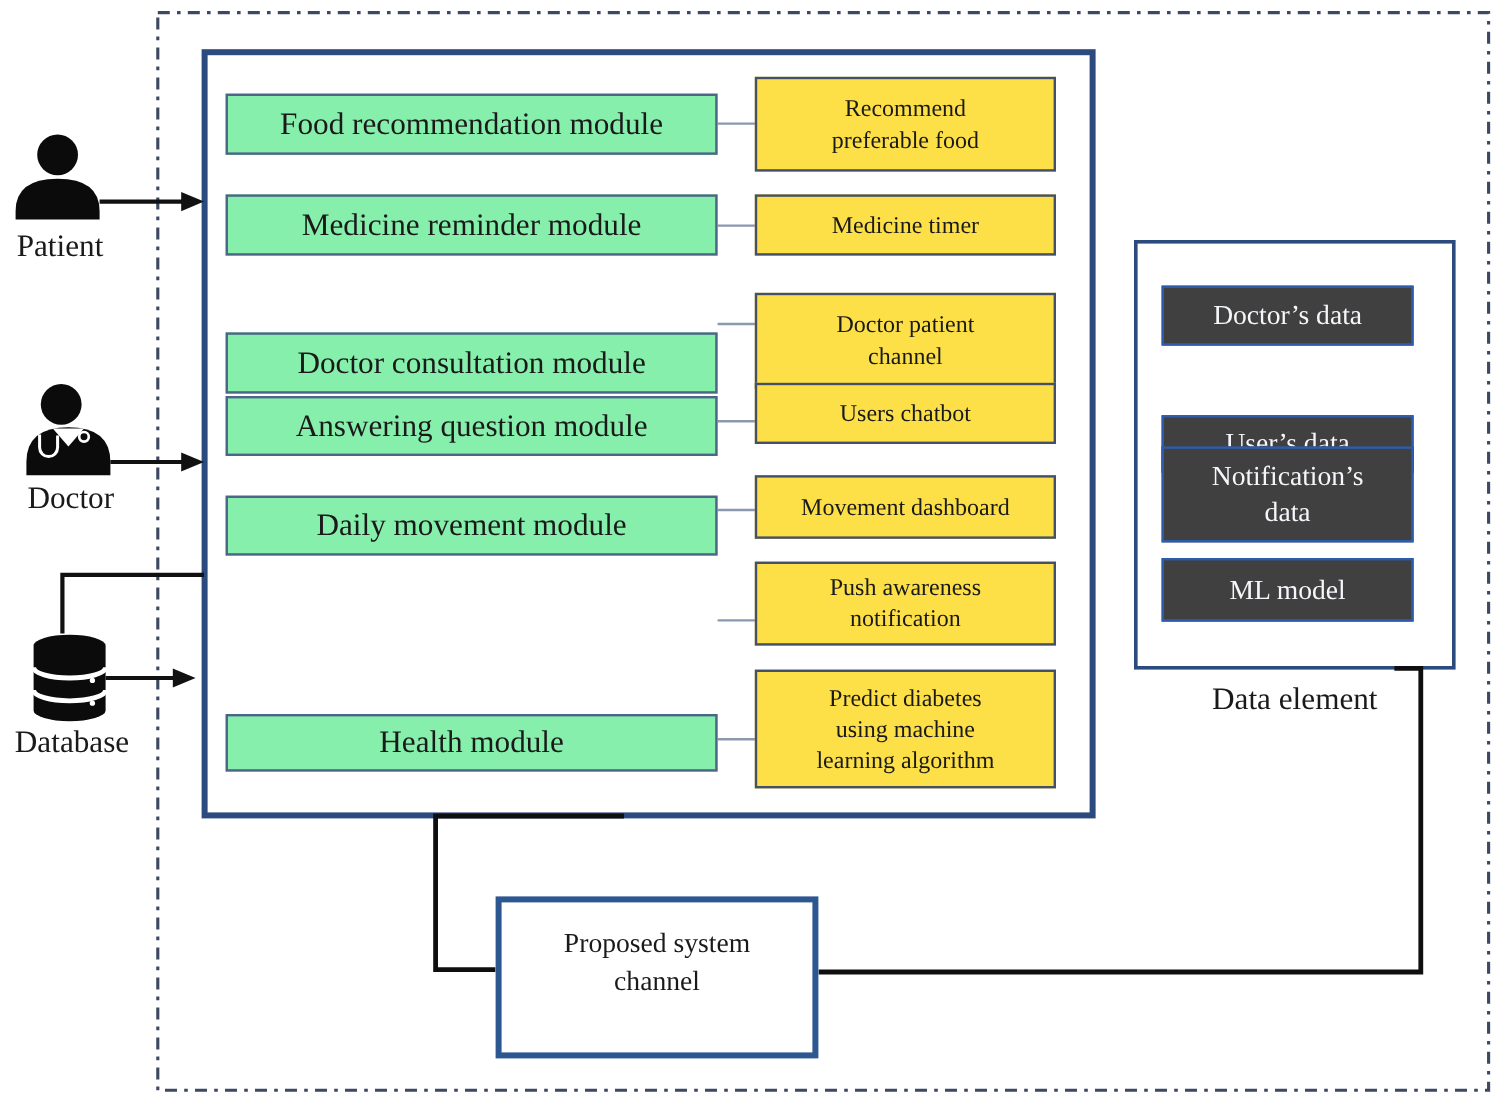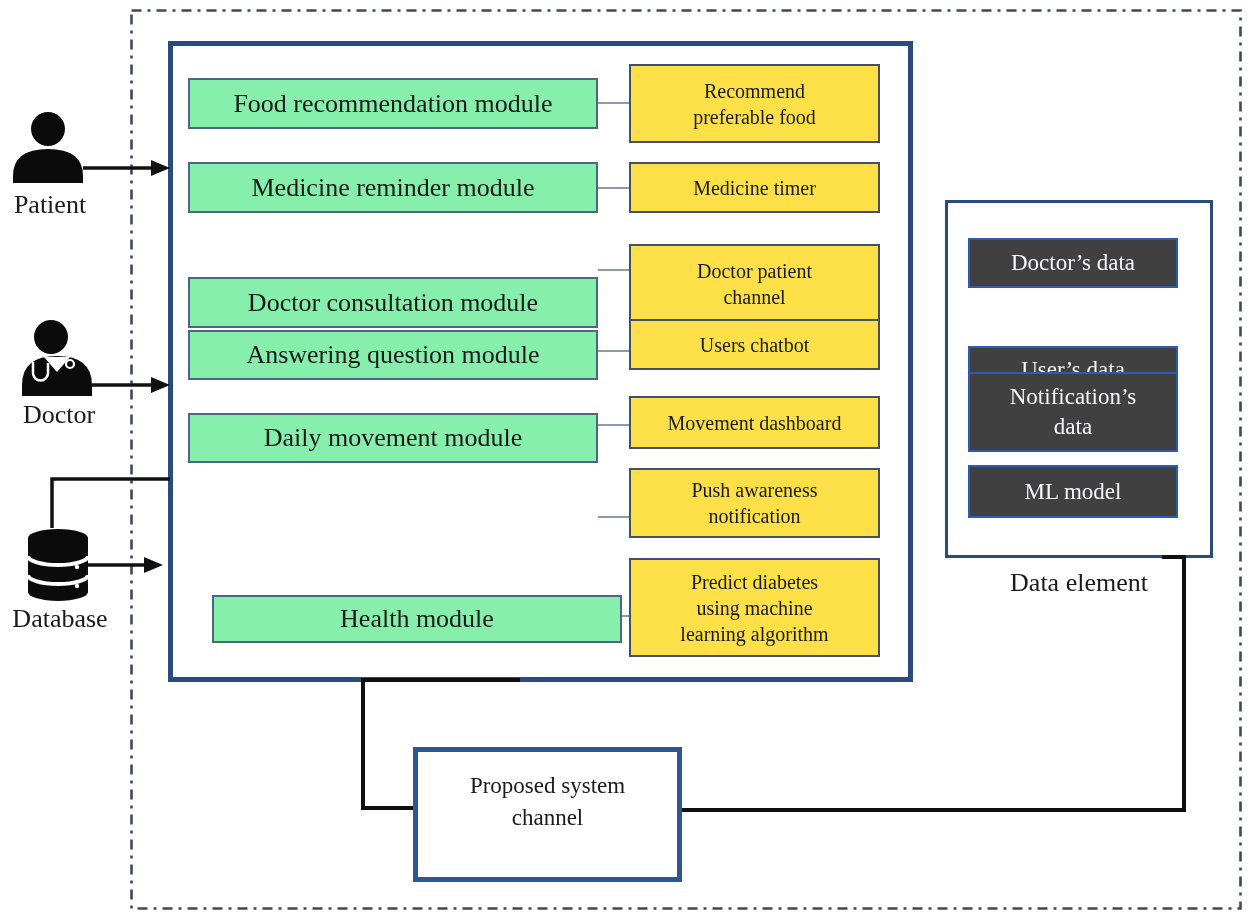--- a/index.html
+++ b/index.html
@@ -114,21 +114,21 @@
 
   <div class="abs side-label" style="left:4px;top:190px;width:92px;">Patient</div>
   <div class="abs side-label" style="left:15px;top:400px;width:88px;">Doctor</div>
   <div class="abs side-label" style="left:2px;top:604px;width:116px;">Database</div>
 
   <div class="abs ctr module-box" style="top:78px;height:51px;">Food recommendation module</div>
   <div class="abs ctr module-box" style="top:162px;height:51px;">Medicine reminder module</div>
   <div class="abs ctr module-box" style="top:246px;height:51px;margin-top:31px;">Doctor consultation module</div>
   <div class="abs ctr module-box" style="top:330px;height:50px;">Answering question module</div>
   <div class="abs ctr module-box" style="top:413px;height:50px;">Daily movement module</div>
-  <div class="abs ctr module-box" style="top:595px;height:48px;margin-left:24px;">Health module</div>
+  <div class="abs ctr module-box" style="top:595px;height:48px;">Health module</div>
 
   <div class="abs ctr func-box pre" style="top:64px;height:79px;">Recommend
 preferable food</div>
   <div class="abs ctr func-box pre" style="top:162px;height:51px;">Medicine timer</div>
   <div class="abs ctr func-box pre" style="top:244px;height:80px;">Doctor patient
 channel</div>
   <div class="abs ctr func-box pre" style="top:319px;height:51px;">Users chatbot</div>
   <div class="abs ctr func-box pre" style="top:380px;height:53px;margin-top:16px;">Movement dashboard</div>
   <div class="abs ctr func-box pre" style="top:468px;height:70px;">Push awareness
 notification</div>

